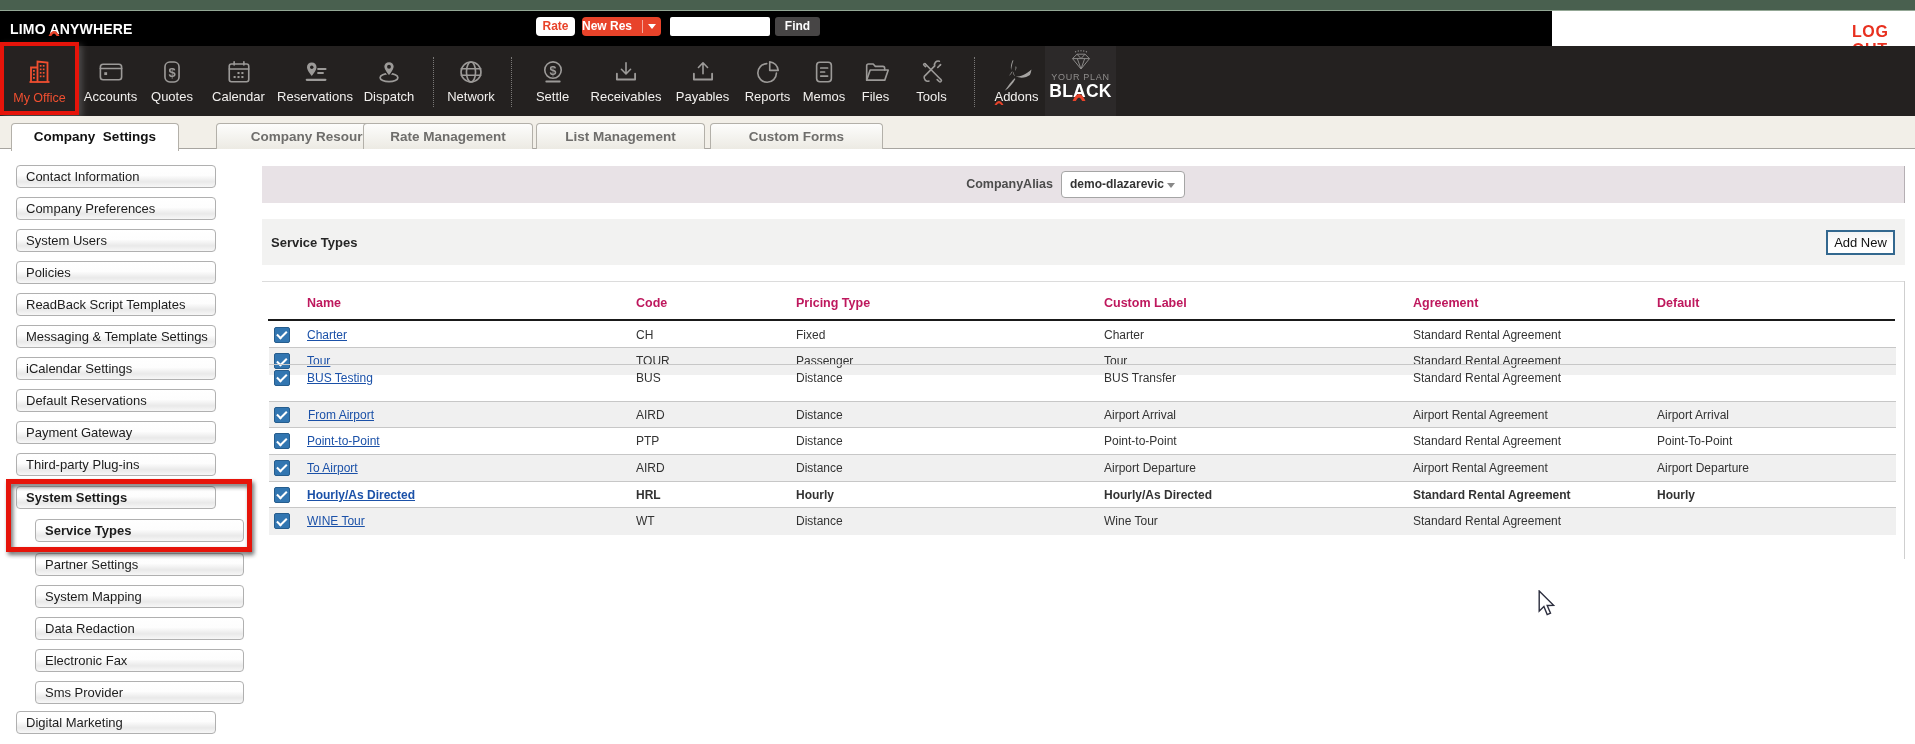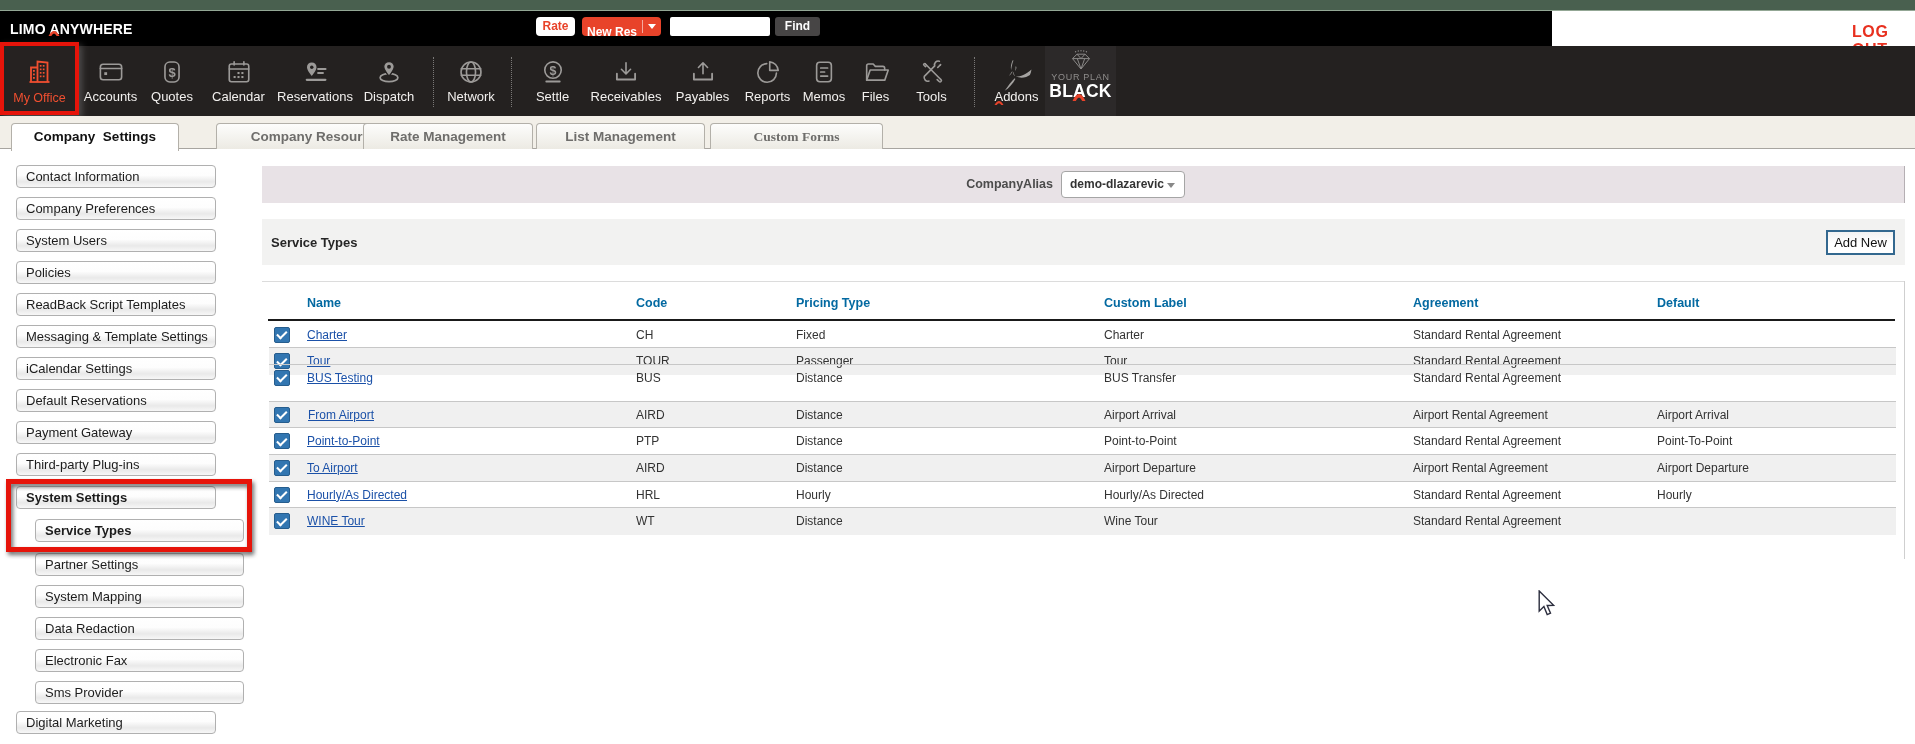--- a/index.html
+++ b/index.html
@@ -46,21 +46,21 @@
 
 #aliasbar { left:262px; top:166px; width:1643px; height:37px; background:#e8e2e6; border-right:1px solid #b5afb3; }
 #aliasbar .lab { position:absolute; right:851px; top:11px; font-weight:bold; font-size:12.5px; color:#4c4c4c; }
 #aliasdd { position:absolute; left:799px; top:5px; width:124px; height:27px; background:#fff; border:1px solid #a5a5a5; border-radius:4px; font-weight:bold; font-size:12px; color:#333; line-height:25px; padding-left:8px; }
 #stbar { left:262px; top:219px; width:1643px; height:46px; background:#f2f2f1; }
 #stbar .t { position:absolute; left:9px; top:16px; font-weight:bold; font-size:13px; color:#262626; }
 #addnew { left:1826px; top:230px; width:69px; height:25px; background:linear-gradient(#f2f2f2,#ffffff 55%); border:2px solid #33688f; color:#111; font-size:13px; text-align:center; line-height:21px; }
 
 
 #tbl-topline { left:262px; top:281px; width:1643px; height:1px; background:#dcdcdc; }
-.th { position:absolute; top:296px; font-weight:bold; font-size:12.5px; color:#0369a1; }
+.th { position:absolute; top:296px; font-weight:bold; font-size:12.5px; color:#be185d; }
 #tbl-headline { left:268px; top:318.5px; width:1627px; height:2.5px; background:#1a1a1a; }
 .row { position:absolute; left:269px; width:1627px; height:26px; }
 .row.g { background:#f0f0f0; }
 .row .sep { position:absolute; left:0; top:-1px; width:100%; height:1px; background:#c7c7c7; }
 .cell { position:absolute; top:6px; font-size:12px; color:#333; }
 .cell.lnk { color:#1b51a8; text-decoration:underline; }
 .cb { position:absolute; left:4.5px; top:5px; width:16px; height:16px; background:#3276b1; border:1px solid #265d8d; border-radius:2px; }
 .cb::after { content:""; position:absolute; left:2.8px; top:3.4px; width:7.5px; height:4.2px; border-left:2.3px solid #fff; border-bottom:2.3px solid #fff; transform:rotate(-45deg); }
 .tri-d { display:inline-block; width:0; height:0; border-left:4.5px solid transparent; border-right:4.5px solid transparent; border-top:6px solid #fff; vertical-align:middle; }
 #aliasdd .tri { position:absolute; right:9px; top:11px; width:0; height:0; border-left:4.5px solid transparent; border-right:4.5px solid transparent; border-top:5.5px solid #888; }
@@ -74,21 +74,21 @@
 </head>
 <body>
 <div id="page">
   <div id="greenbar" class="abs"></div>
   <div id="topbar" class="abs">
     <div id="logo" class="abs">LIMO <span class="lg-chev">A<svg width="12" height="6" viewBox="0 0 12 6" style="position:absolute;left:-1px;bottom:1px;">
             <path d="M0.5 6 Q6 -4 11.5 6 L8.7 6 Q6 0.9 3.3 6 Z" fill="#e8432a"></path>
           </svg></span>NYWHERE</div>
     <div class="btn-rate abs">Rate</div>
     <div class="btn-newres abs">
-        <span style="position:absolute; left:0; top:6px; width:60px; text-align:center;">New Res</span>
+        <span style="position:absolute; left:0; top:0; width:60px; ">New Res</span>
         <span class="nr-sep"></span>
         <span class="nr-tri"></span>
       </div>
     <div class="top-input abs"></div>
     <div class="btn-find abs">Find</div>
     <div id="help" class="abs" style="left:1797px;">HELP <span class="tri-d"></span></div>
     <div id="logout" class="abs">LOG OUT</div>
   </div>
   <div id="navbar" class="abs">
     <div class="navsep" style="left:433px;"></div>
@@ -258,21 +258,21 @@
           <rect x="15.8" y="16.5" width="1.7" height="1.7"></rect>
       </g>
     </svg>
     <div class="lb">My Office</div>
   </div>
   <div id="tabstrip" class="abs">
     <div class="tab active" style="left:11px; width:168px;">Company&nbsp; Settings</div>
     <div class="tab" style="left:192px; width:204px;margin-left:24px;">Company Resources</div>
     <div class="tab" style="left:363px; width:170px;">Rate Management</div>
     <div class="tab" style="left:536px; width:169px;">List Management</div>
-    <div class="tab" style="left:710px; width:173px;font-family:Liberation Serif, serif;">Custom Forms</div>
+    <div class="tab" style="left:710px; width:173px;">Custom Forms</div>
   </div>
   <div id="sidebar">
       <div class="sbtn" style="top:165px">Contact Information</div>
       <div class="sbtn" style="top:197px">Company Preferences</div>
       <div class="sbtn" style="top:229px">System Users</div>
       <div class="sbtn" style="top:261px">Policies</div>
       <div class="sbtn" style="top:293px">ReadBack Script Templates</div>
       <div class="sbtn" style="top:325px">Messaging &amp; Template Settings</div>
       <div class="sbtn" style="top:357px">iCalendar Settings</div>
       <div class="sbtn" style="top:389px">Default Reservations</div>
@@ -356,21 +356,21 @@
       <div class="row g" style="top:455px; height:26.7px;">
         <div class="sep"></div>
         <div class="cb"></div>
         <div class="cell lnk" style="left:38px">To Airport</div>
         <div class="cell" style="left:367px">AIRD</div>
         <div class="cell" style="left:527px">Distance</div>
         <div class="cell" style="left:835px">Airport Departure</div>
         <div class="cell" style="left:1144px">Airport Rental Agreement</div>
         <div class="cell" style="left:1388px">Airport Departure</div>
       </div>
-      <div class="row" style="top:481.7px; height:26.7px;">
+      <div class="row" style="top:481.7px; height:26.7px;font-weight:bold;">
         <div class="sep"></div>
         <div class="cb"></div>
         <div class="cell lnk" style="left:38px">Hourly/As Directed</div>
         <div class="cell" style="left:367px">HRL</div>
         <div class="cell" style="left:527px">Hourly</div>
         <div class="cell" style="left:835px">Hourly/As Directed</div>
         <div class="cell" style="left:1144px">Standard Rental Agreement</div>
         <div class="cell" style="left:1388px">Hourly</div>
       </div>
       <div class="row g" style="top:508.4px; height:26.7px;">

